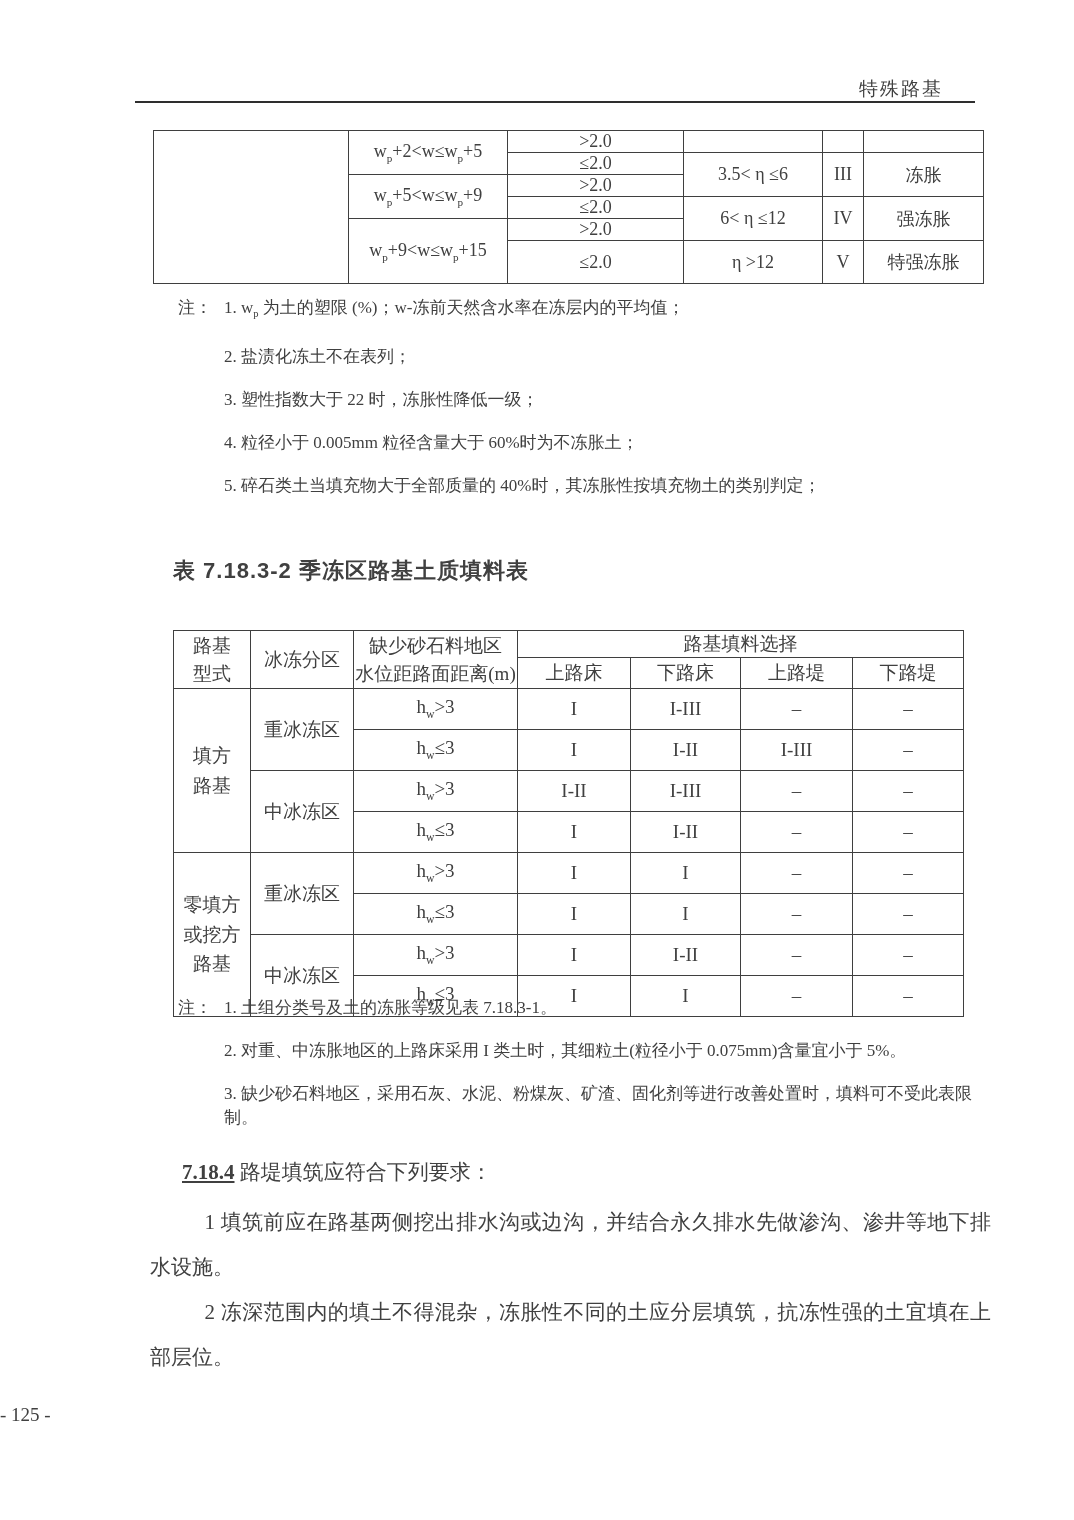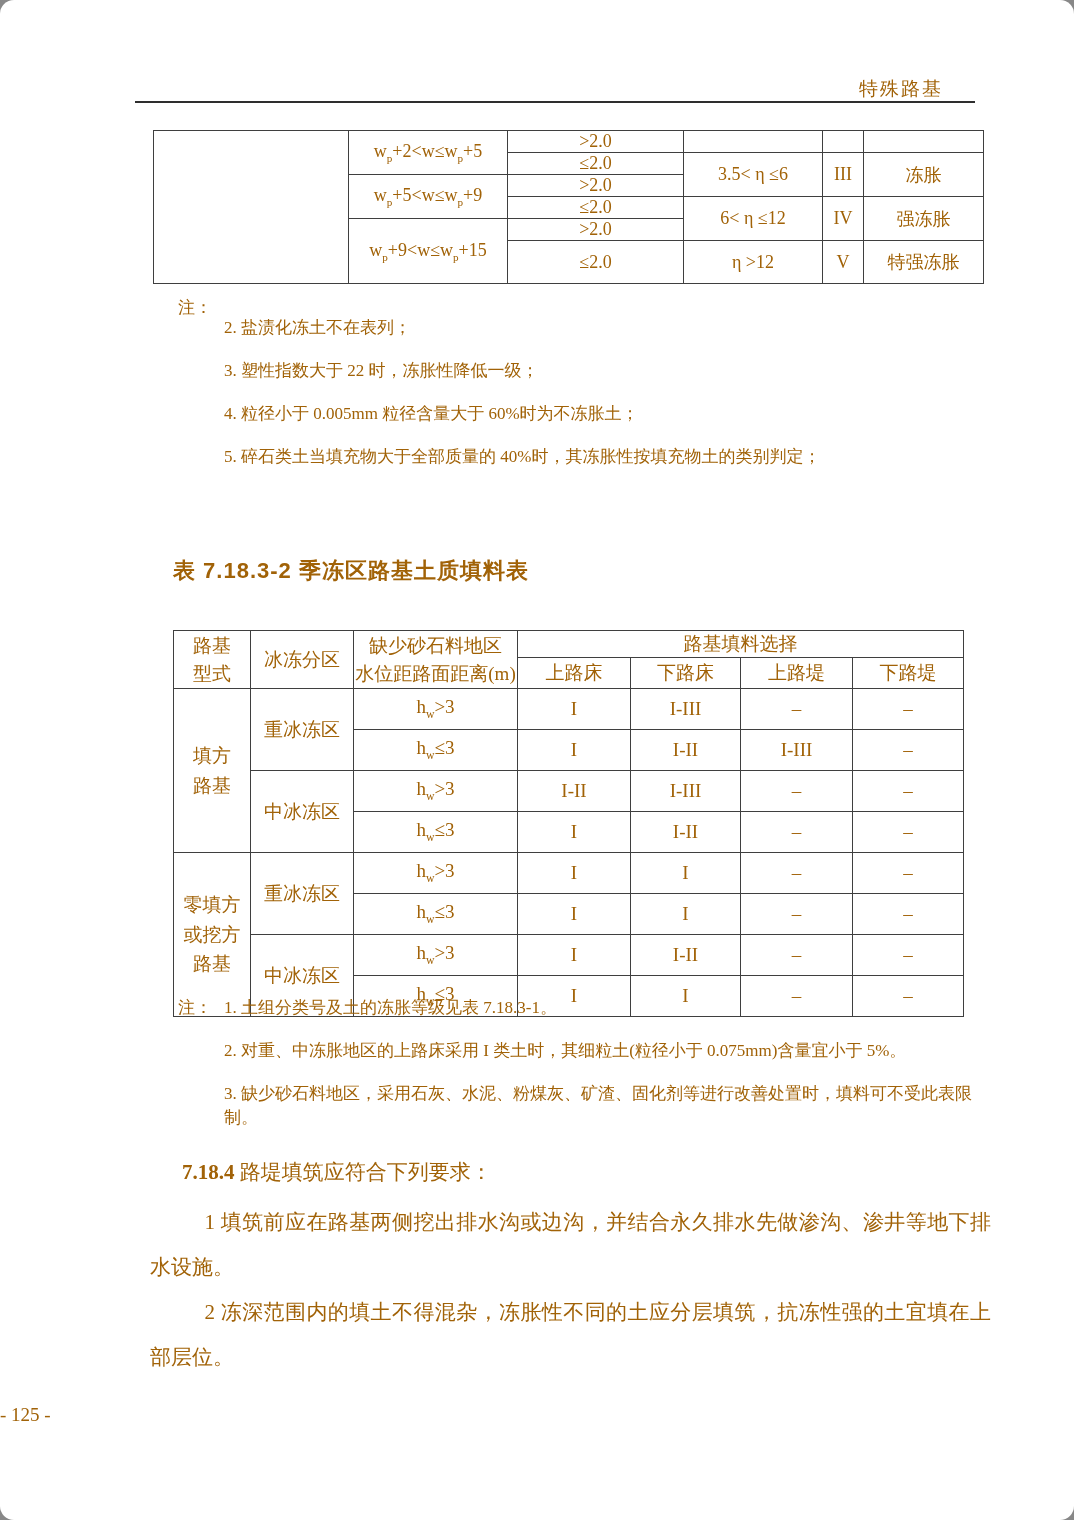--- a/index.html
+++ b/index.html
@@ -2,23 +2,22 @@
 <html><head>
 <meta charset="utf-8">
 <style>
   html,body{margin:0;padding:0;background:#888;}
   .page{
     position:relative;
     width:1074px;height:1520px;
     margin:0 auto;
     background:#ffffff;
     font-family:"Liberation Serif","DejaVu Serif",serif;
-    color:#a16207;
+    color:#404040;
     overflow:hidden;
-    border-radius:14px;
   }
   
   .hdr-text{
     position:absolute;top:76px;left:135px;width:840px;
     text-align:right;padding-right:0;box-sizing:border-box;
     font-size:19px;letter-spacing:2px;
   }
   .hdr-text span{padding-right:32px;}
   .hdr-line{
     position:absolute;top:101px;left:135px;width:840px;height:0;
@@ -61,21 +60,21 @@
   .notes{position:absolute;font-size:17px;line-height:23px;}
   .notes .note-line{position:relative;padding-left:46px;}
   .notes .note-label{position:absolute;left:0;top:0;}
   #notes1{left:178px;top:296px;width:820px;}
   #notes1 .note-line{margin-bottom:20px;}
   #notes2{left:178px;top:996px;width:812px;}
   #notes2 .note-line{margin-bottom:19px;line-height:24px;}
   
   .sec{position:absolute;left:150px;top:1156px;width:841px;font-size:21px;}
   .sec-heading{margin:0 0 12px 0;text-indent:32px;line-height:32px;}
-  .sec-heading b{font-family:"Liberation Serif","DejaVu Serif",serif;}
+  .sec-heading b{font-family:"Liberation Serif","DejaVu Serif",serif;text-decoration:underline;}
   .para{
     margin:0;text-align:justify;text-justify:inter-character;
     text-indent:2.6em;line-height:45px;
   }
   
   .footer{
     position:absolute;top:1404px;left:0;width:1074px;
     font-size:19px;
   }
 </style>
@@ -132,20 +131,21 @@
       <td>η &gt;12</td>
       <td>V</td>
       <td>特强冻胀</td>
     </tr>
   </tbody>
     </table>
 
   <div class="notes" id="notes1">
     <div class="note-line">
       <span class="note-label">注：</span>
+      <span>1. w<sub>p</sub> 为土的塑限 (%)；w-冻前天然含水率在冻层内的平均值；</span>
     </div>
     <div class="note-line"><span>2. 盐渍化冻土不在表列；</span></div>
     <div class="note-line"><span>3. 塑性指数大于 22 时，冻胀性降低一级；</span></div>
     <div class="note-line"><span>4. 粒径小于 0.005mm 粒径含量大于 60%时为不冻胀土；</span></div>
     <div class="note-line"><span>5. 碎石类土当填充物大于全部质量的 40%时，其冻胀性按填充物土的类别判定；</span></div>
   </div>
 
   <div class="t2-title">表 7.18.3-2 季冻区路基土质填料表</div>
 
   <table class="t2">

